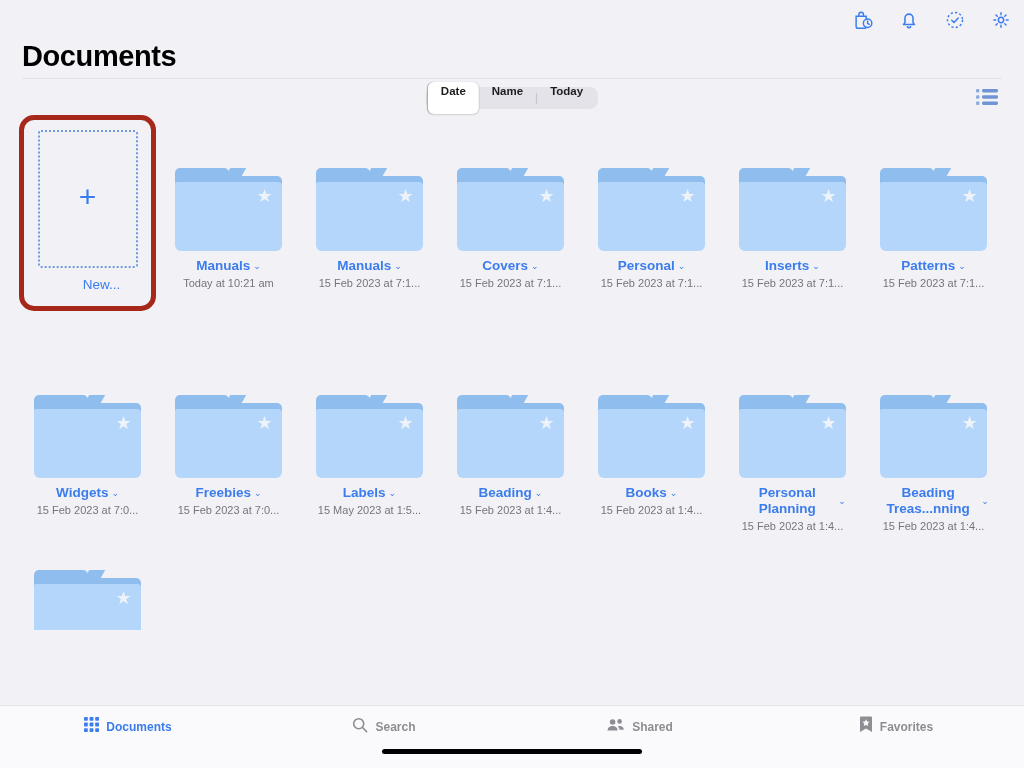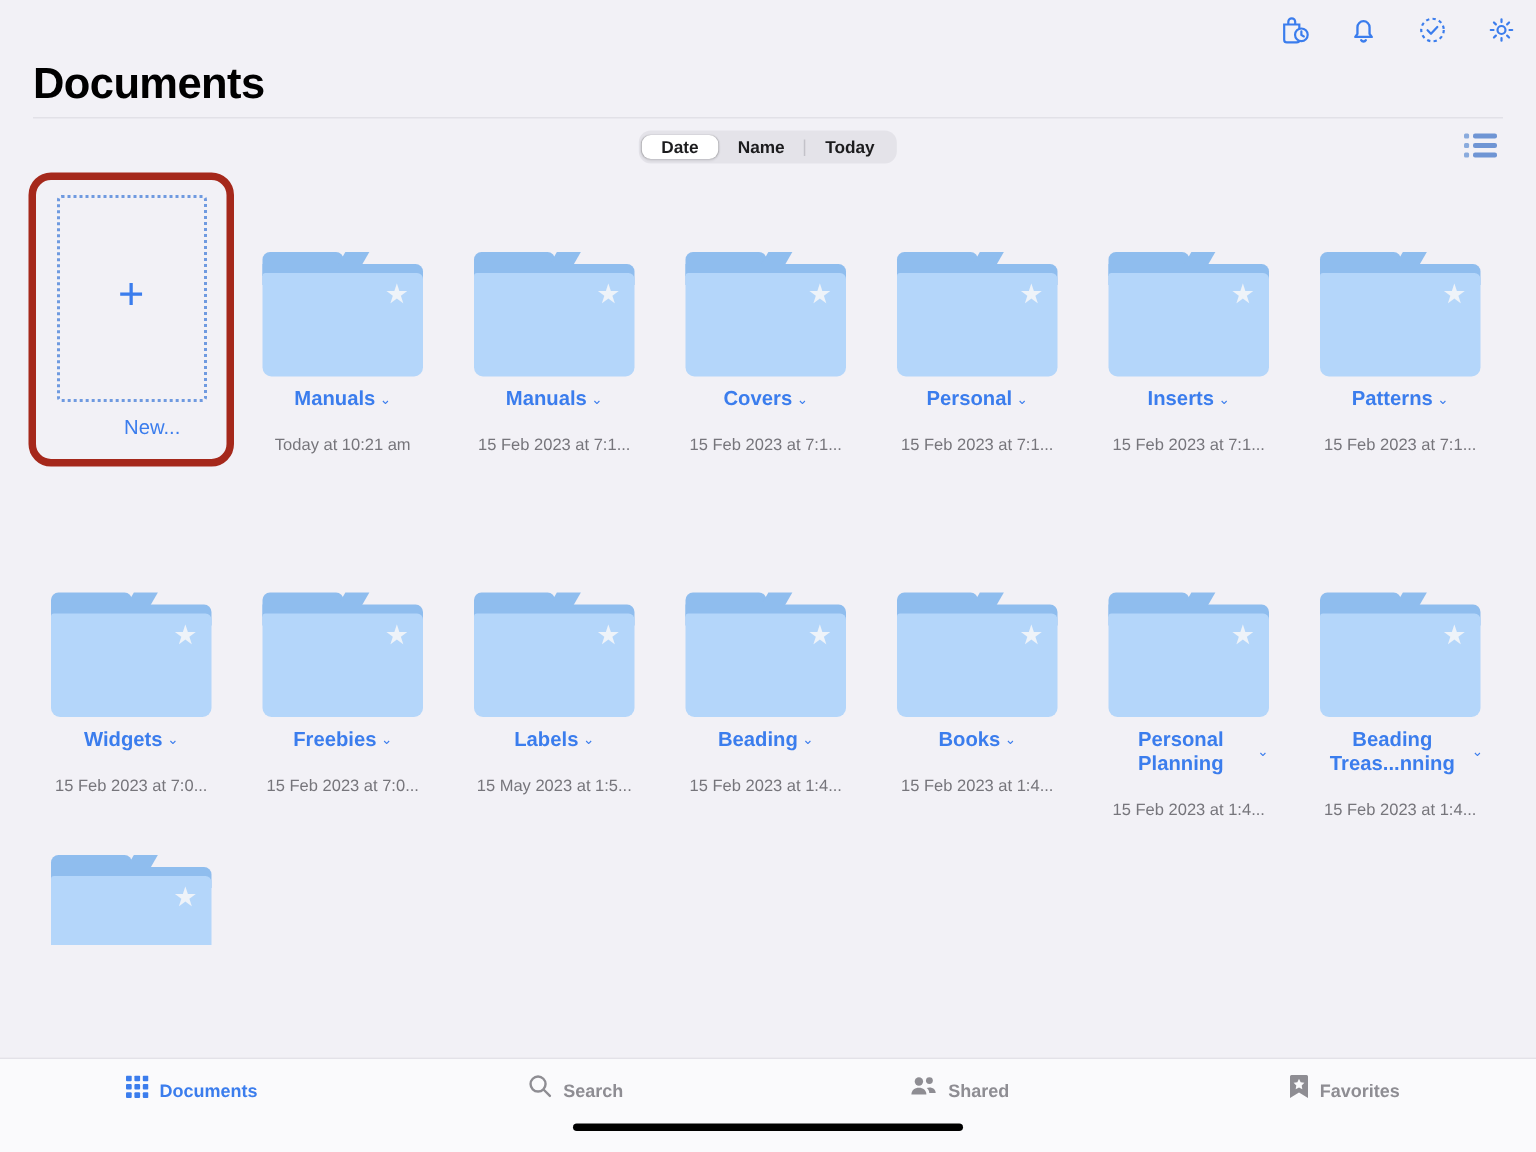--- a/index.html
+++ b/index.html
@@ -31,21 +31,21 @@
 
   
   .seg-wrap {
     position: absolute; top: 87px; left: 50%; transform: translateX(-50%);
     display: flex; align-items: center;
     background: #e4e3e9; border-radius: 8px; padding: 2px;
     height: 22px;
   }
   .seg {
     font-size: 11.5px; font-weight: bold; color: #1c1c1e;
-    padding: 0 13px; height: 16px; line-height: 18px;
+    padding: 0 13px; height: 32px; line-height: 18px;
     border-radius: 6px; white-space: nowrap;
   }
   .seg.active { background: #fff; box-shadow: 0 0 1px rgba(0,0,0,.25), 0 1px 2px rgba(0,0,0,.12); }
   .seg-div { width: 1px; height: 11px; background: #c3c2c9; }
 
   .list-toggle { position: absolute; top: 88px; right: 28px; width: 20px; height: 18px; }
 
   
   .grid {
     position: absolute; left: 0; top: 116px; width: 1024px;
@@ -97,21 +97,21 @@
 
   .name-line {
     margin-top: 7px; display: flex; align-items: center; justify-content: center;
     gap: 3px; max-width: 140px; padding: 0 2px;
   }
   .fname {
     font-size: 13.5px; color: #3b7ded; font-weight: bold;
     text-align: center; line-height: 16px;
   }
   .chev { font-size: 9px; color: #3b7ded; line-height: 10px; }
-  .fdate { margin-top: 17px; font-size: 11px; color: #76757b; white-space: nowrap; text-align: right; }
+  .fdate { margin-top: 3px; font-size: 11px; color: #76757b; white-space: nowrap; text-align: right; }
 
   
   .row-cut { position: relative; height: 60px; overflow: hidden; }
   .row-cut .cell { top: -52px; }
 
   
   .tabbar {
     position: absolute; left: 0; bottom: 0; width: 1024px; height: 63px;
     background: #fafafc; border-top: 1px solid #e3e2e8;
     display: flex; align-items: flex-start;

